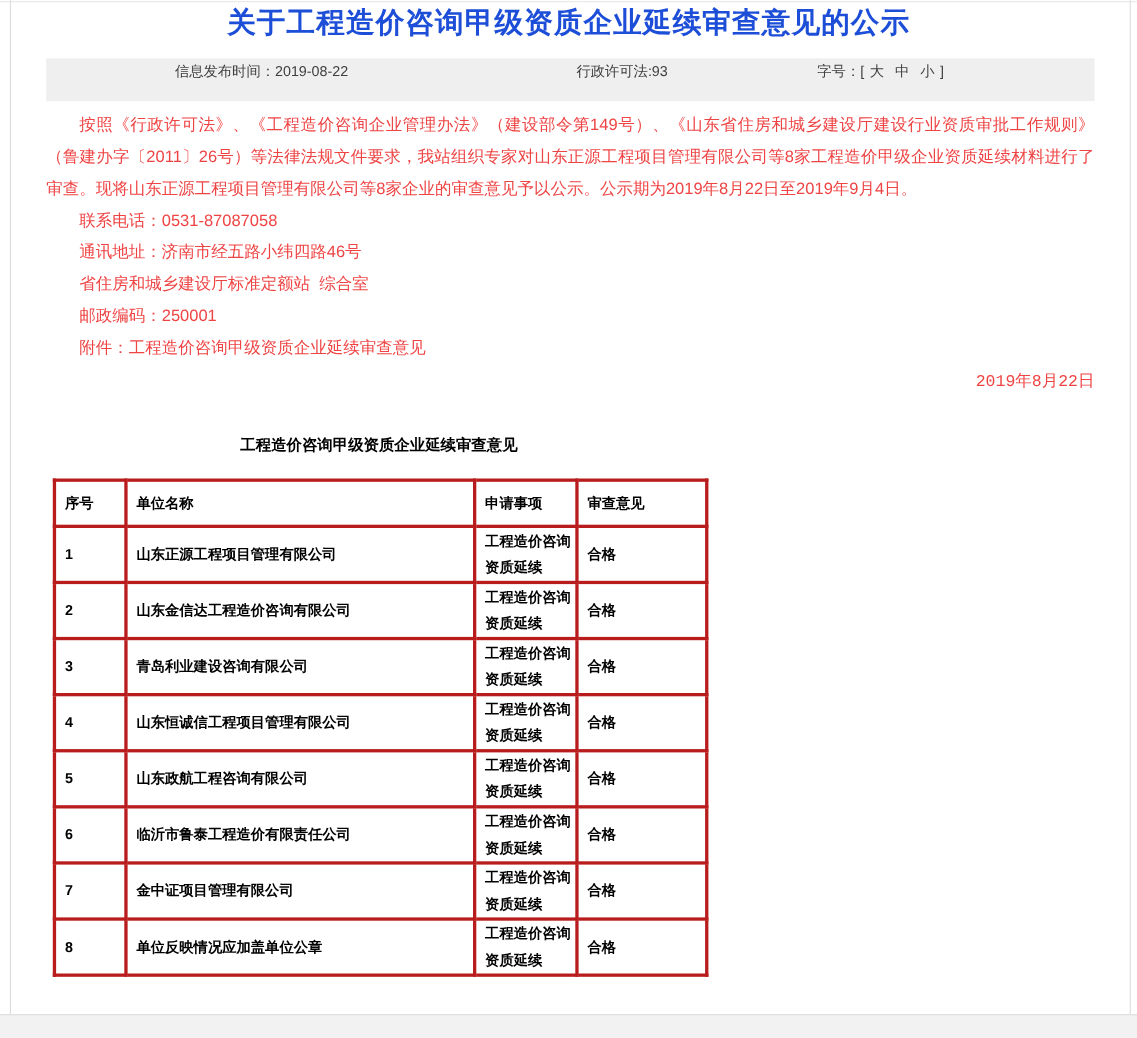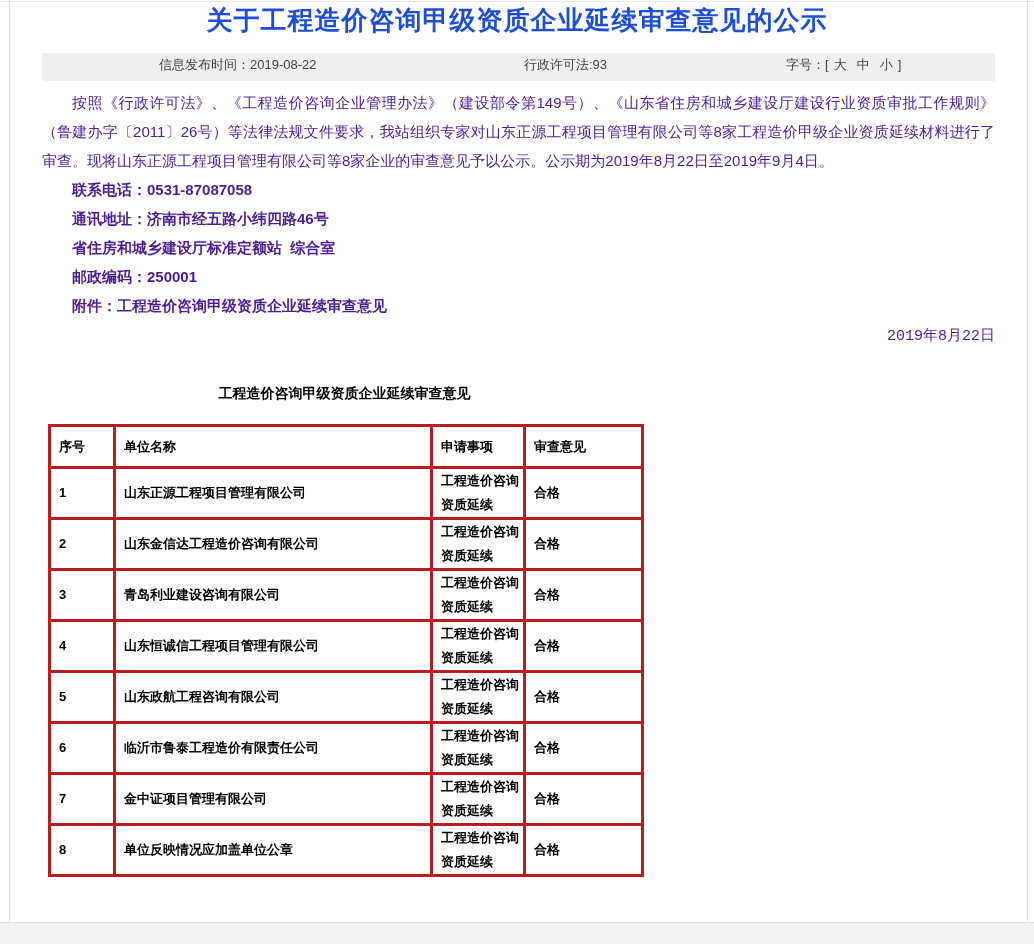--- a/index.html
+++ b/index.html
@@ -8,31 +8,31 @@
 
   .page { position:relative; width:1034px; height:944px; background:#fff; overflow:hidden; margin:0; }
   .top-rule   { position:absolute; left:0; top:1px; width:1034px; height:1px; background:#e8e8e8; }
   .side-rule  { position:absolute; top:0; bottom:0; width:1px; background:#dcdcdc; }
   .left-rule  { left:9px; }
   .right-rule { left:1027px; }
 
   .page-title { margin:5px 20px 0 20px; text-align:center; font-size:26px; line-height:30px;
                 font-weight:bold; color:#1d4ed8; letter-spacing:1px; }
 
-  .info-bar { position:relative; margin:18px 0 0 42px; width:953px; height:28px;
+  .info-bar { position:relative; margin:18px 0 0 42px; width:953px; height:39px;
               background:#efefef; font-size:13px; line-height:23px; color:#3f3f3f; }
   .info-item { position:absolute; top:0; white-space:pre; }
   .info-publish  { left:117px; }
   .info-views    { left:482px; }
-  .info-fontsize { left:744px; }
+  .info-fontsize { left:701px; }
   .fs-option { margin:0 5px; cursor:pointer; }
 
-  .article { margin:7px 0 0 42px; width:953px; font-size:15px; color:#4c1d95; }
+  .article { margin:7px 0 0 42px; width:953px; font-size:15px; color:#ef4444; }
   .para { line-height:29px; text-align:justify; text-indent:2em; }
-  .contact { line-height:29px; text-indent:2em; white-space:pre-wrap;font-weight:bold; }
+  .contact { line-height:29px; text-indent:2em; white-space:pre-wrap; }
   .pub-date { line-height:29px; text-align:right; padding-right:0; margin-top:2px;font-family:Liberation Mono, monospace; }
 
   .attachment { margin:33px 0 0 48px; width:593px; }
   .table-title { text-align:center; font-size:14px; font-weight:bold; line-height:18px; }
 
   table.review { margin-top:22px; width:593px; border-collapse:collapse; table-layout:fixed; }
   table.review th, table.review td {
       border:3px solid #b91c1c; font-size:13px; color:#000; font-weight:bold;
       text-align:left; vertical-align:middle; padding-left:8px; overflow:hidden; }
   table.review th { height:42px; }

